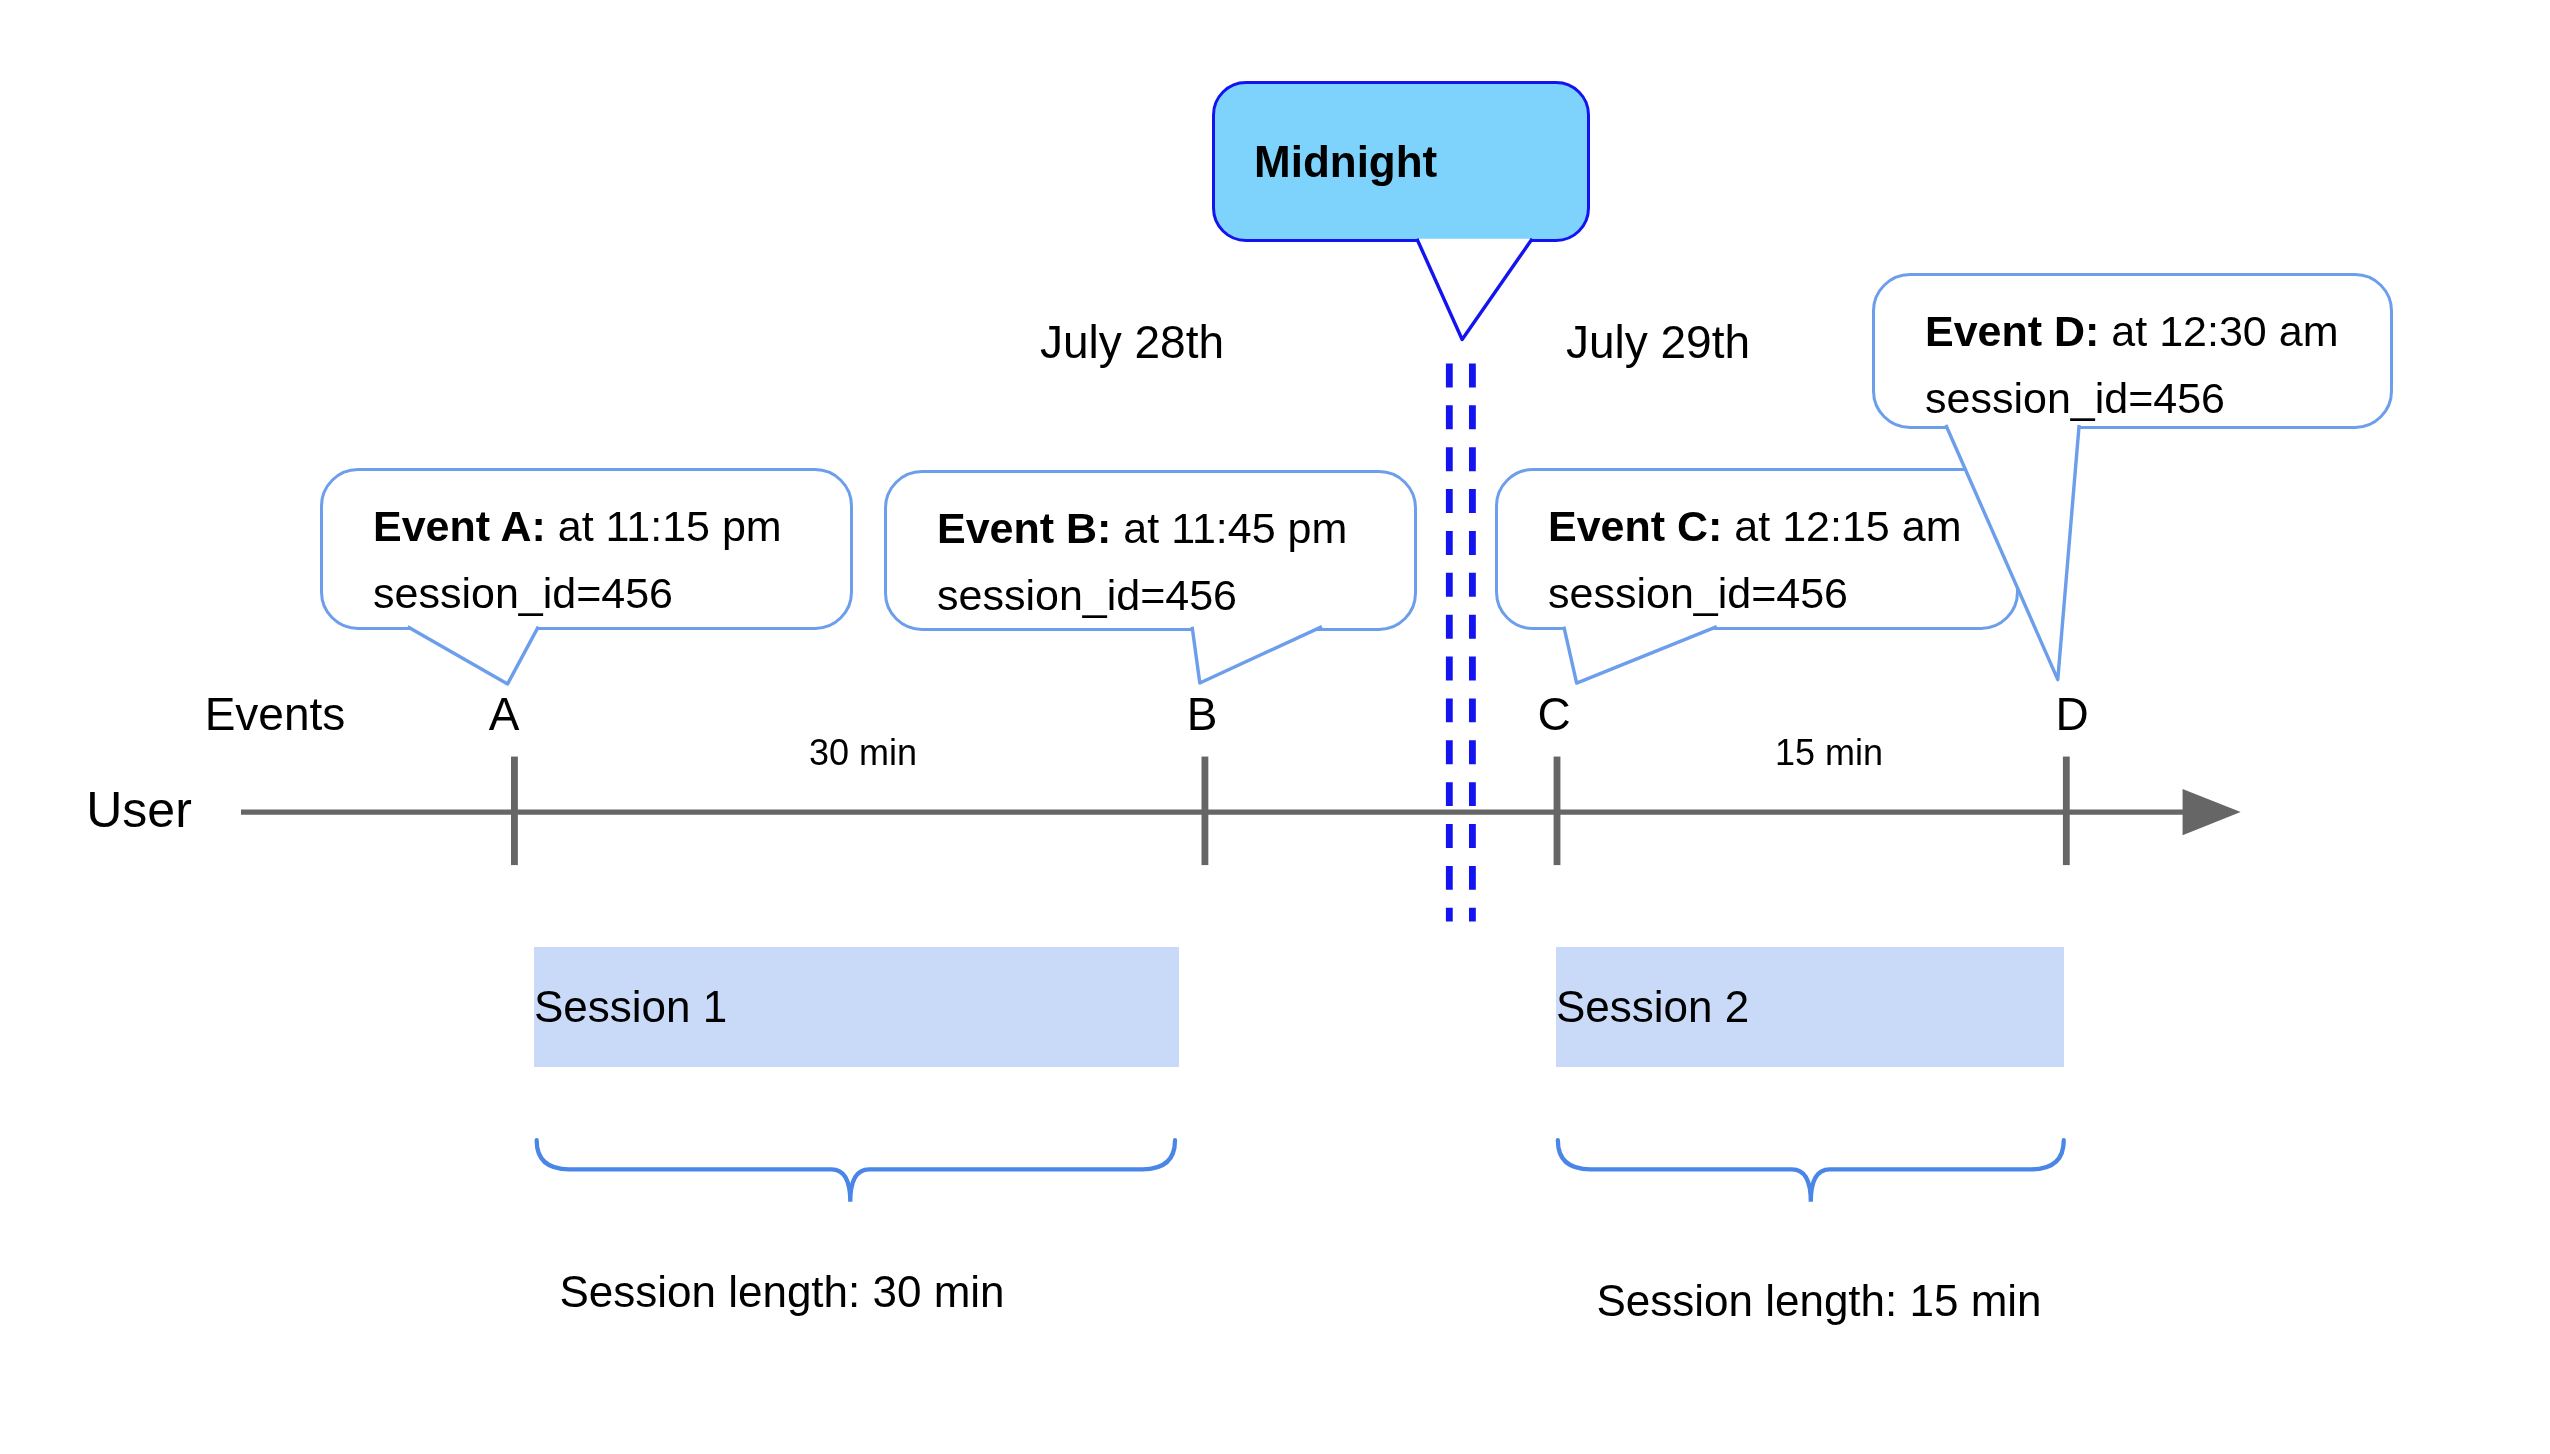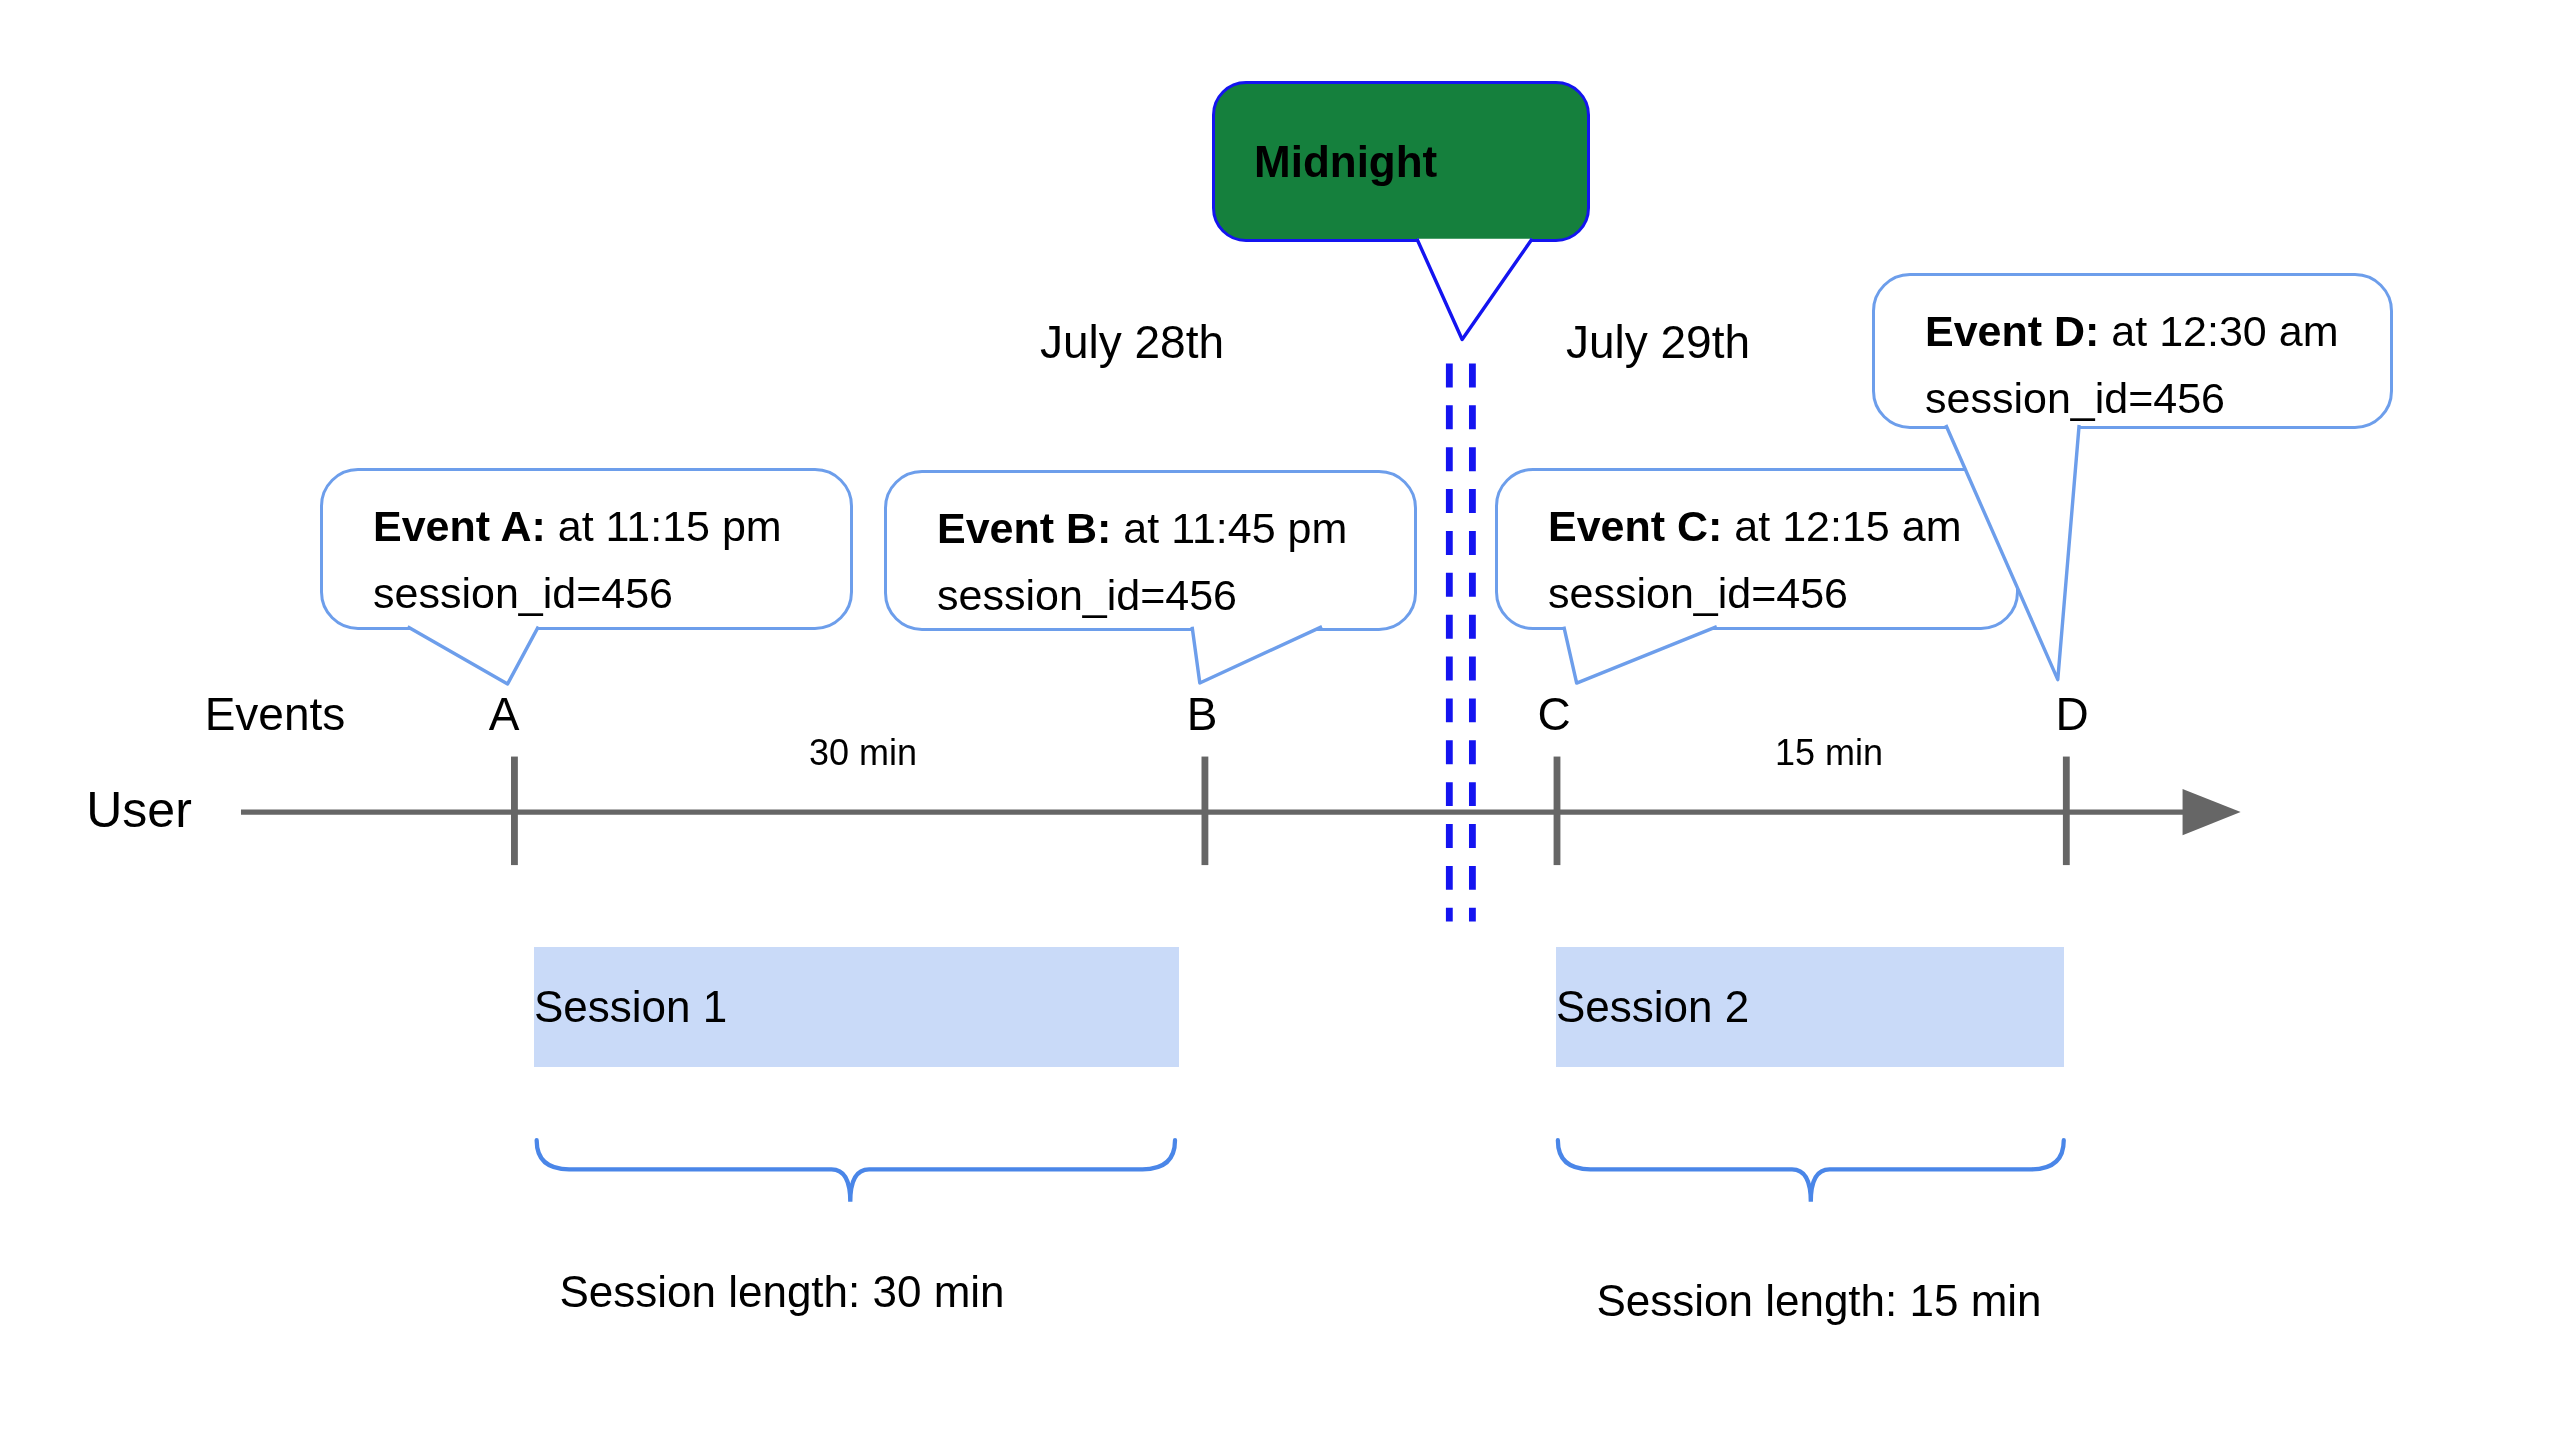--- a/index.html
+++ b/index.html
@@ -41,21 +41,21 @@
   .event-bubble .bubble-title { font-weight: bold; }
   #bubble-a { left: 320px;  top: 468px; width: 533px; height: 162px; }
   #bubble-b { left: 884px; top: 470px; width: 533px; height: 161px; }
   #bubble-c { left: 1495px; top: 468px; width: 524px; height: 162px; }
   #bubble-d { left: 1872px; top: 273px; width: 521px; height: 156px; }
 
   .midnight-bubble {
     position: absolute;
     left: 1212px; top: 81px; width: 378px; height: 161px;
     box-sizing: border-box;
-    background: #15803d;
+    background: #7dd3fc;
     border: 3.4px solid var(--accent_blue);
     border-radius: 34px;
     display: flex; align-items: center;
     padding-left: 39px;
     font-size: 44px; font-weight: bold;
     white-space: nowrap;
   }
 
   .date-label {
     position: absolute; top: 315px;

